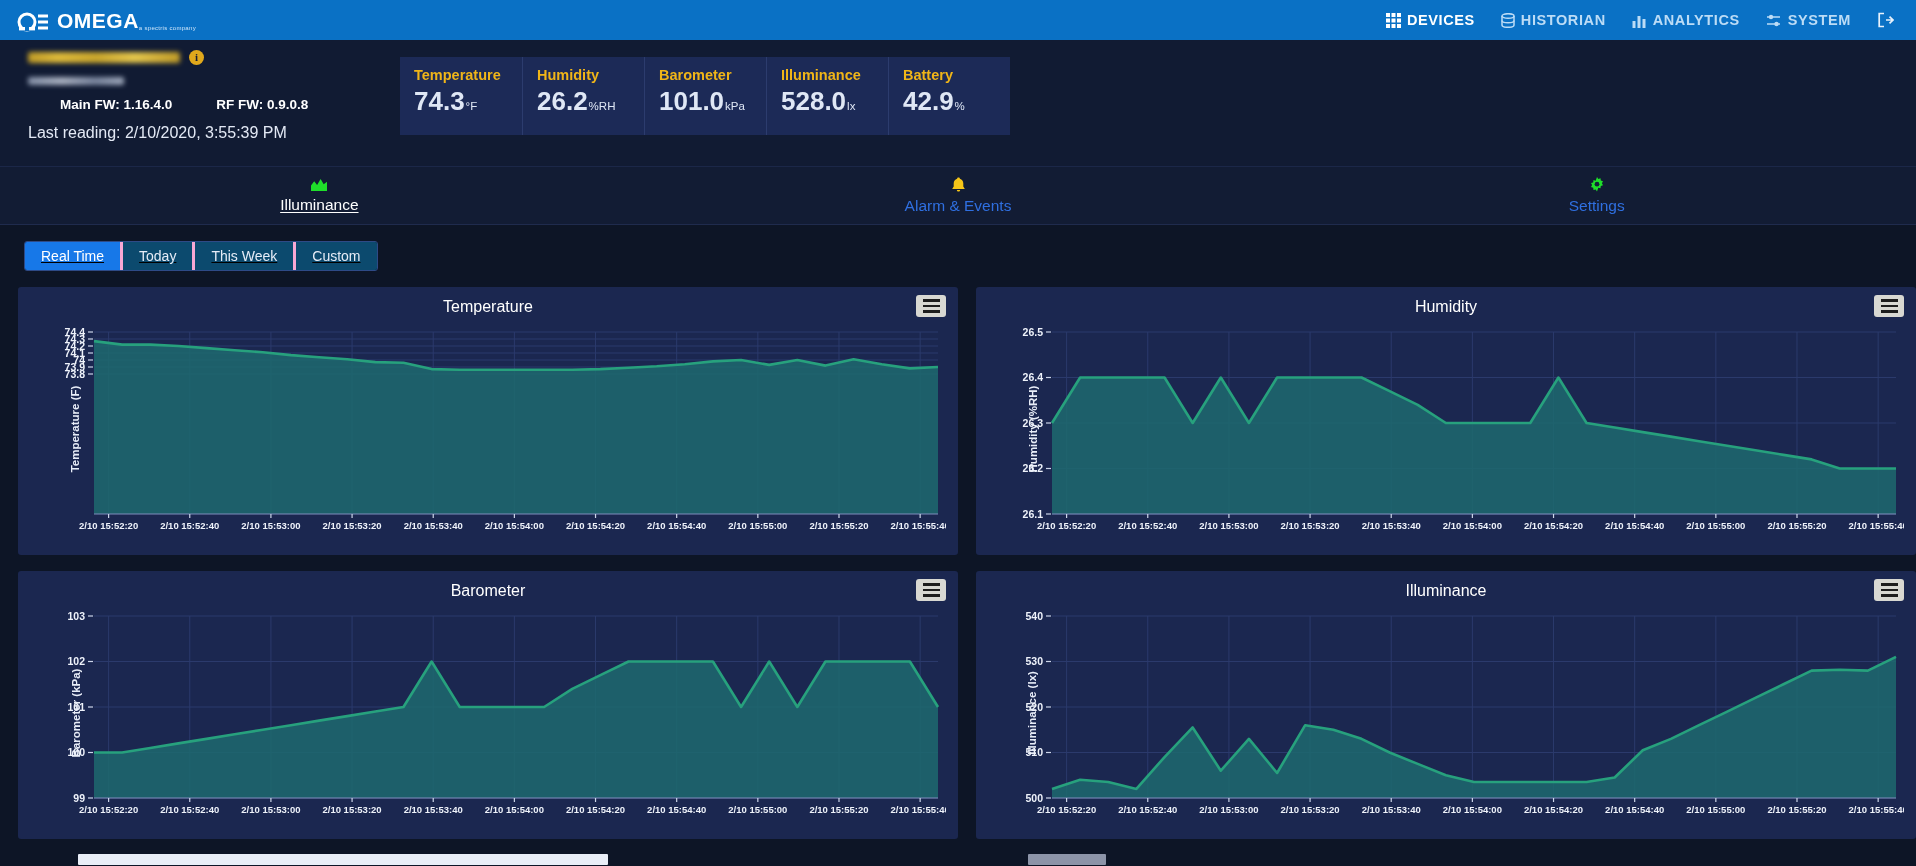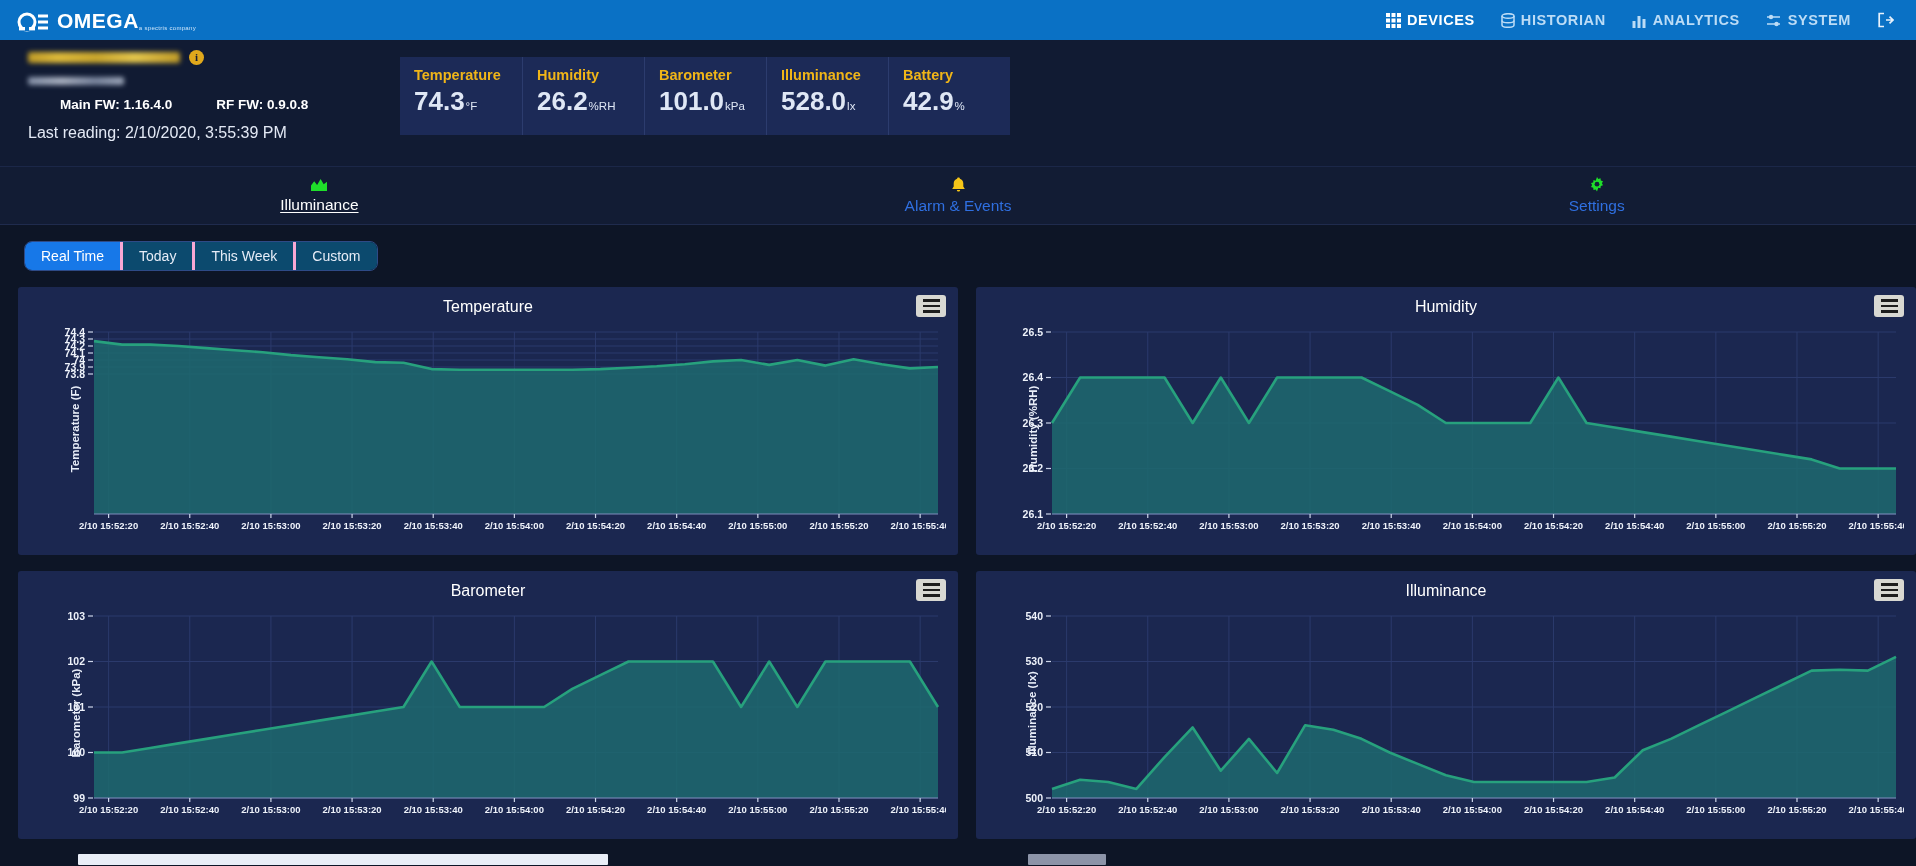--- a/index.html
+++ b/index.html
@@ -94,21 +94,21 @@
     gap: 1px; cursor: pointer;
   }
   .stab-icon { font-size: 15px; line-height: 17px; }
   .stab-label { font-size: 15.5px; color: #2f6fe0; }
   .stab.active .stab-label {
     color: #ffffff; text-decoration: underline; text-underline-offset: 2px;
   }
 
   
   .rangebar { height: 62px; background: #0d1526; display: flex; align-items: center; padding-left: 24px; }
-  .rangegroup { display: flex; border: 1px solid #2e4a86; border-radius: 8px; overflow: hidden; }
+  .rangegroup { display: flex; border: 1px solid #2e4a86; border-radius: 3px; overflow: hidden; text-decoration: underline; }
   .rbtn {
     padding: 6px 16px; font-size: 14px; color: #e6ecf7;
     background: #0c4a6e; border-left: 3px solid #f9a8d4; cursor: pointer;
     white-space: nowrap;
   }
   .rbtn:first-child { border-left: none; }
   .rbtn.active { background: #1778e8; color: #ffffff; }
 
   
   .grid {

